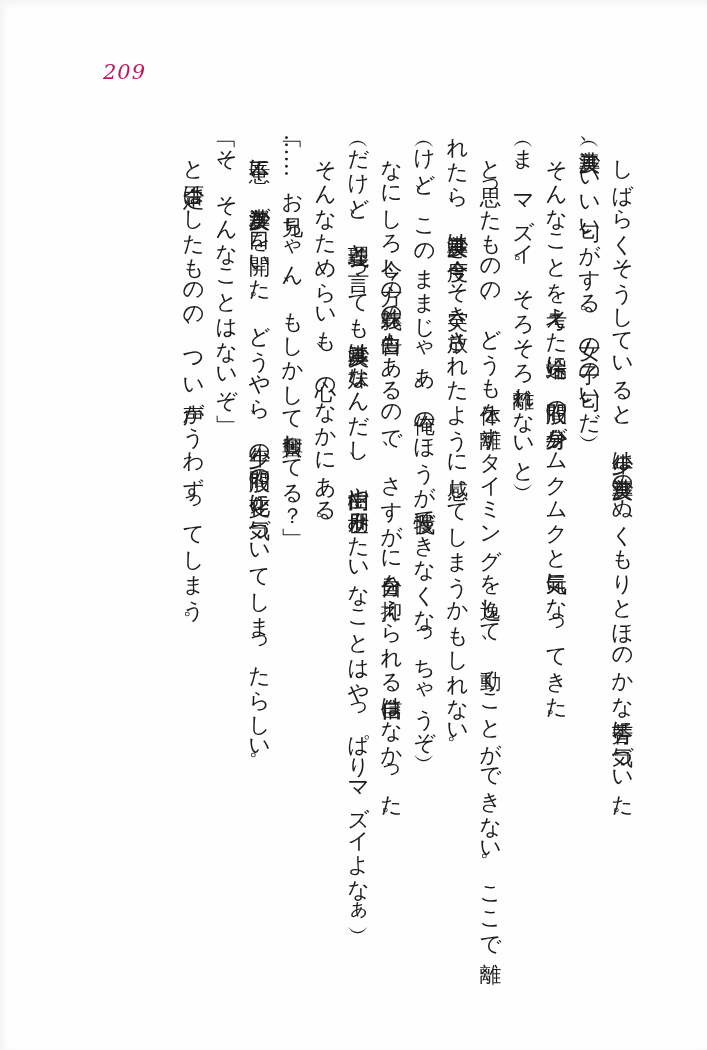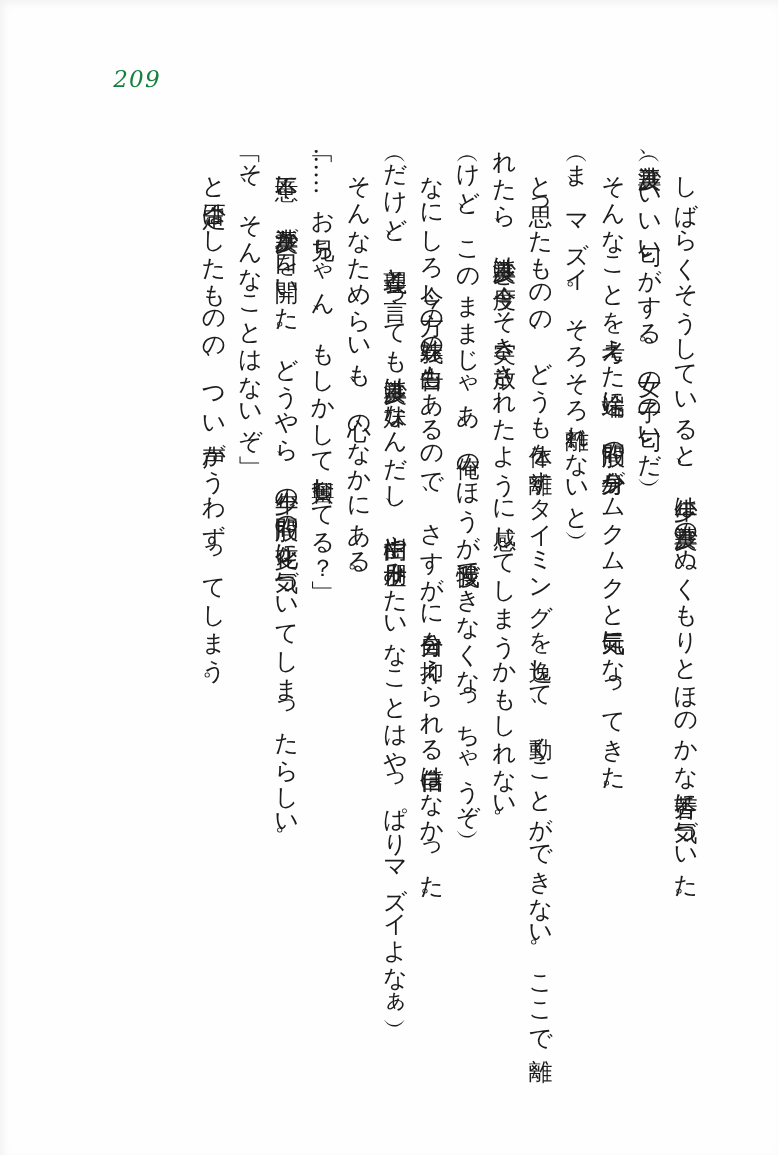--- a/index.html
+++ b/index.html
@@ -19,21 +19,21 @@
     height: 1050px;
     background: #fefefe;
     box-shadow: inset 3px 3px 8px rgba(0,0,0,0.05);
   }
   .page-number {
     position: absolute;
     left: 103px;
     top: 60px;
     font-size: 21px;
     font-style: italic;
-    color: #15803d;
+    color: #be185d;
     letter-spacing: 1px;
     font-family: "DejaVu Serif", serif;
   }
   .text-block {
     position: absolute;
     top: 123px;
     right: 68px;
     height: 830px;
     writing-mode: vertical-rl;
     -webkit-writing-mode: vertical-rl;

